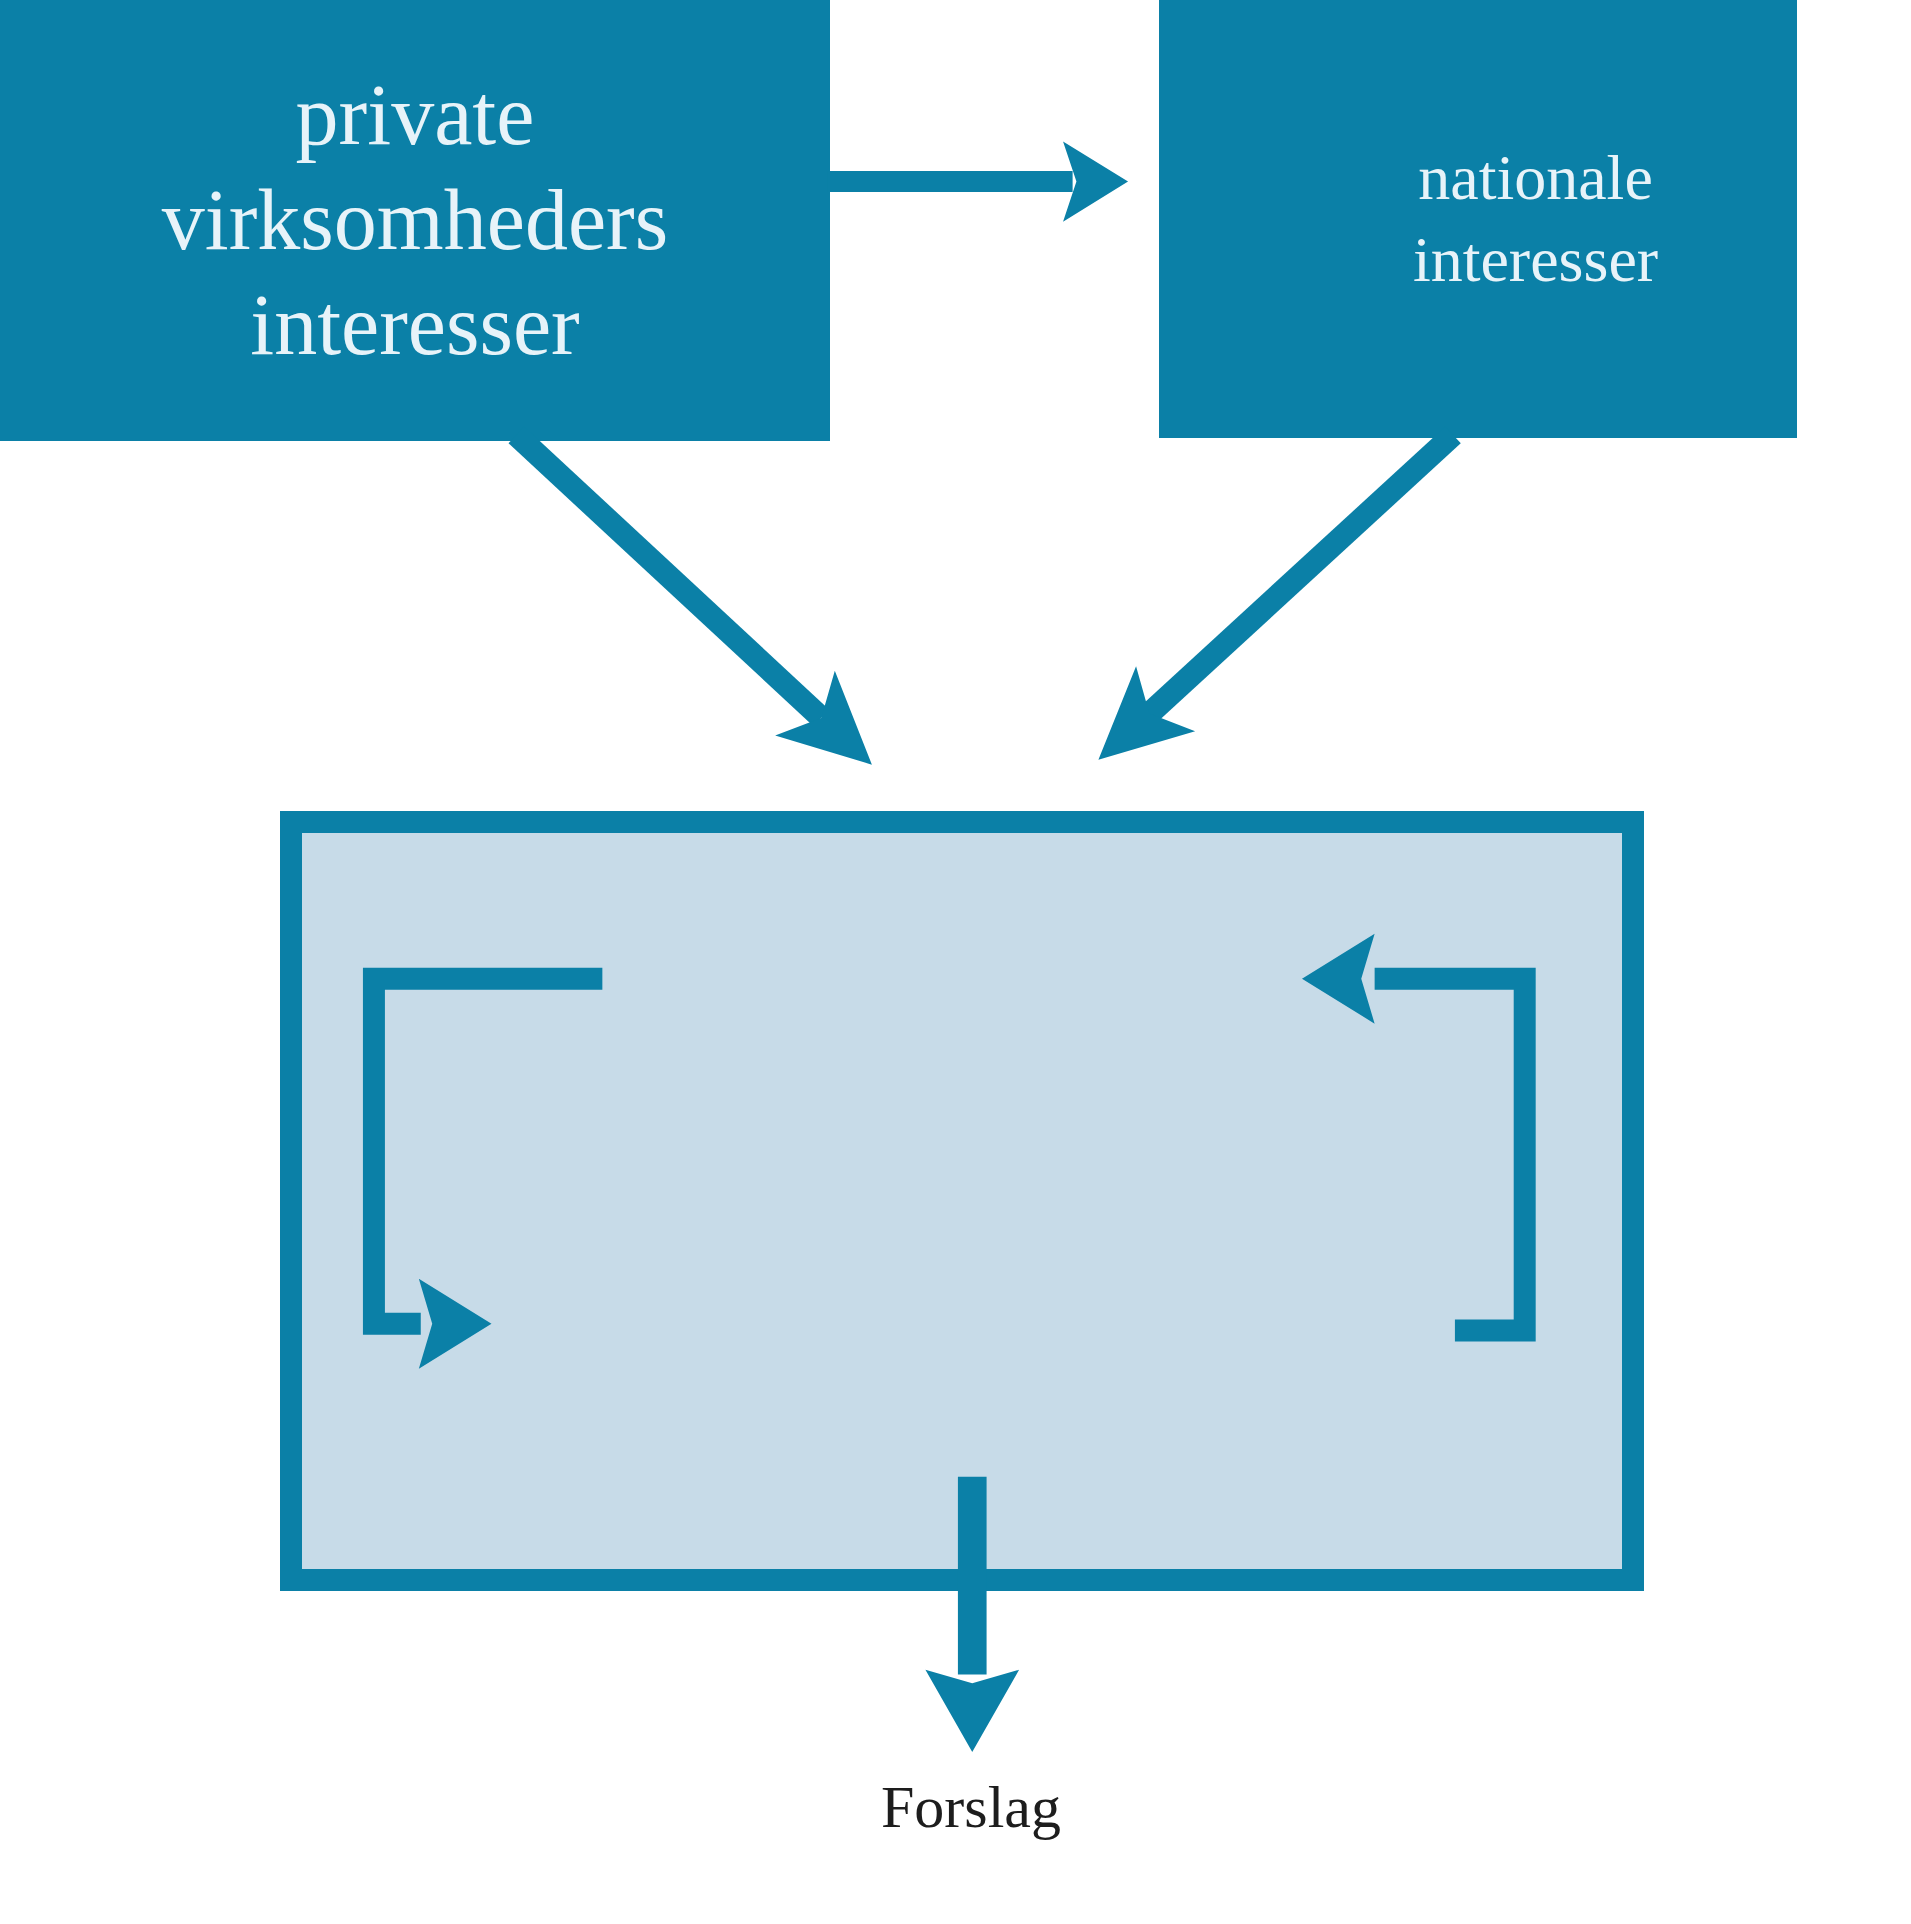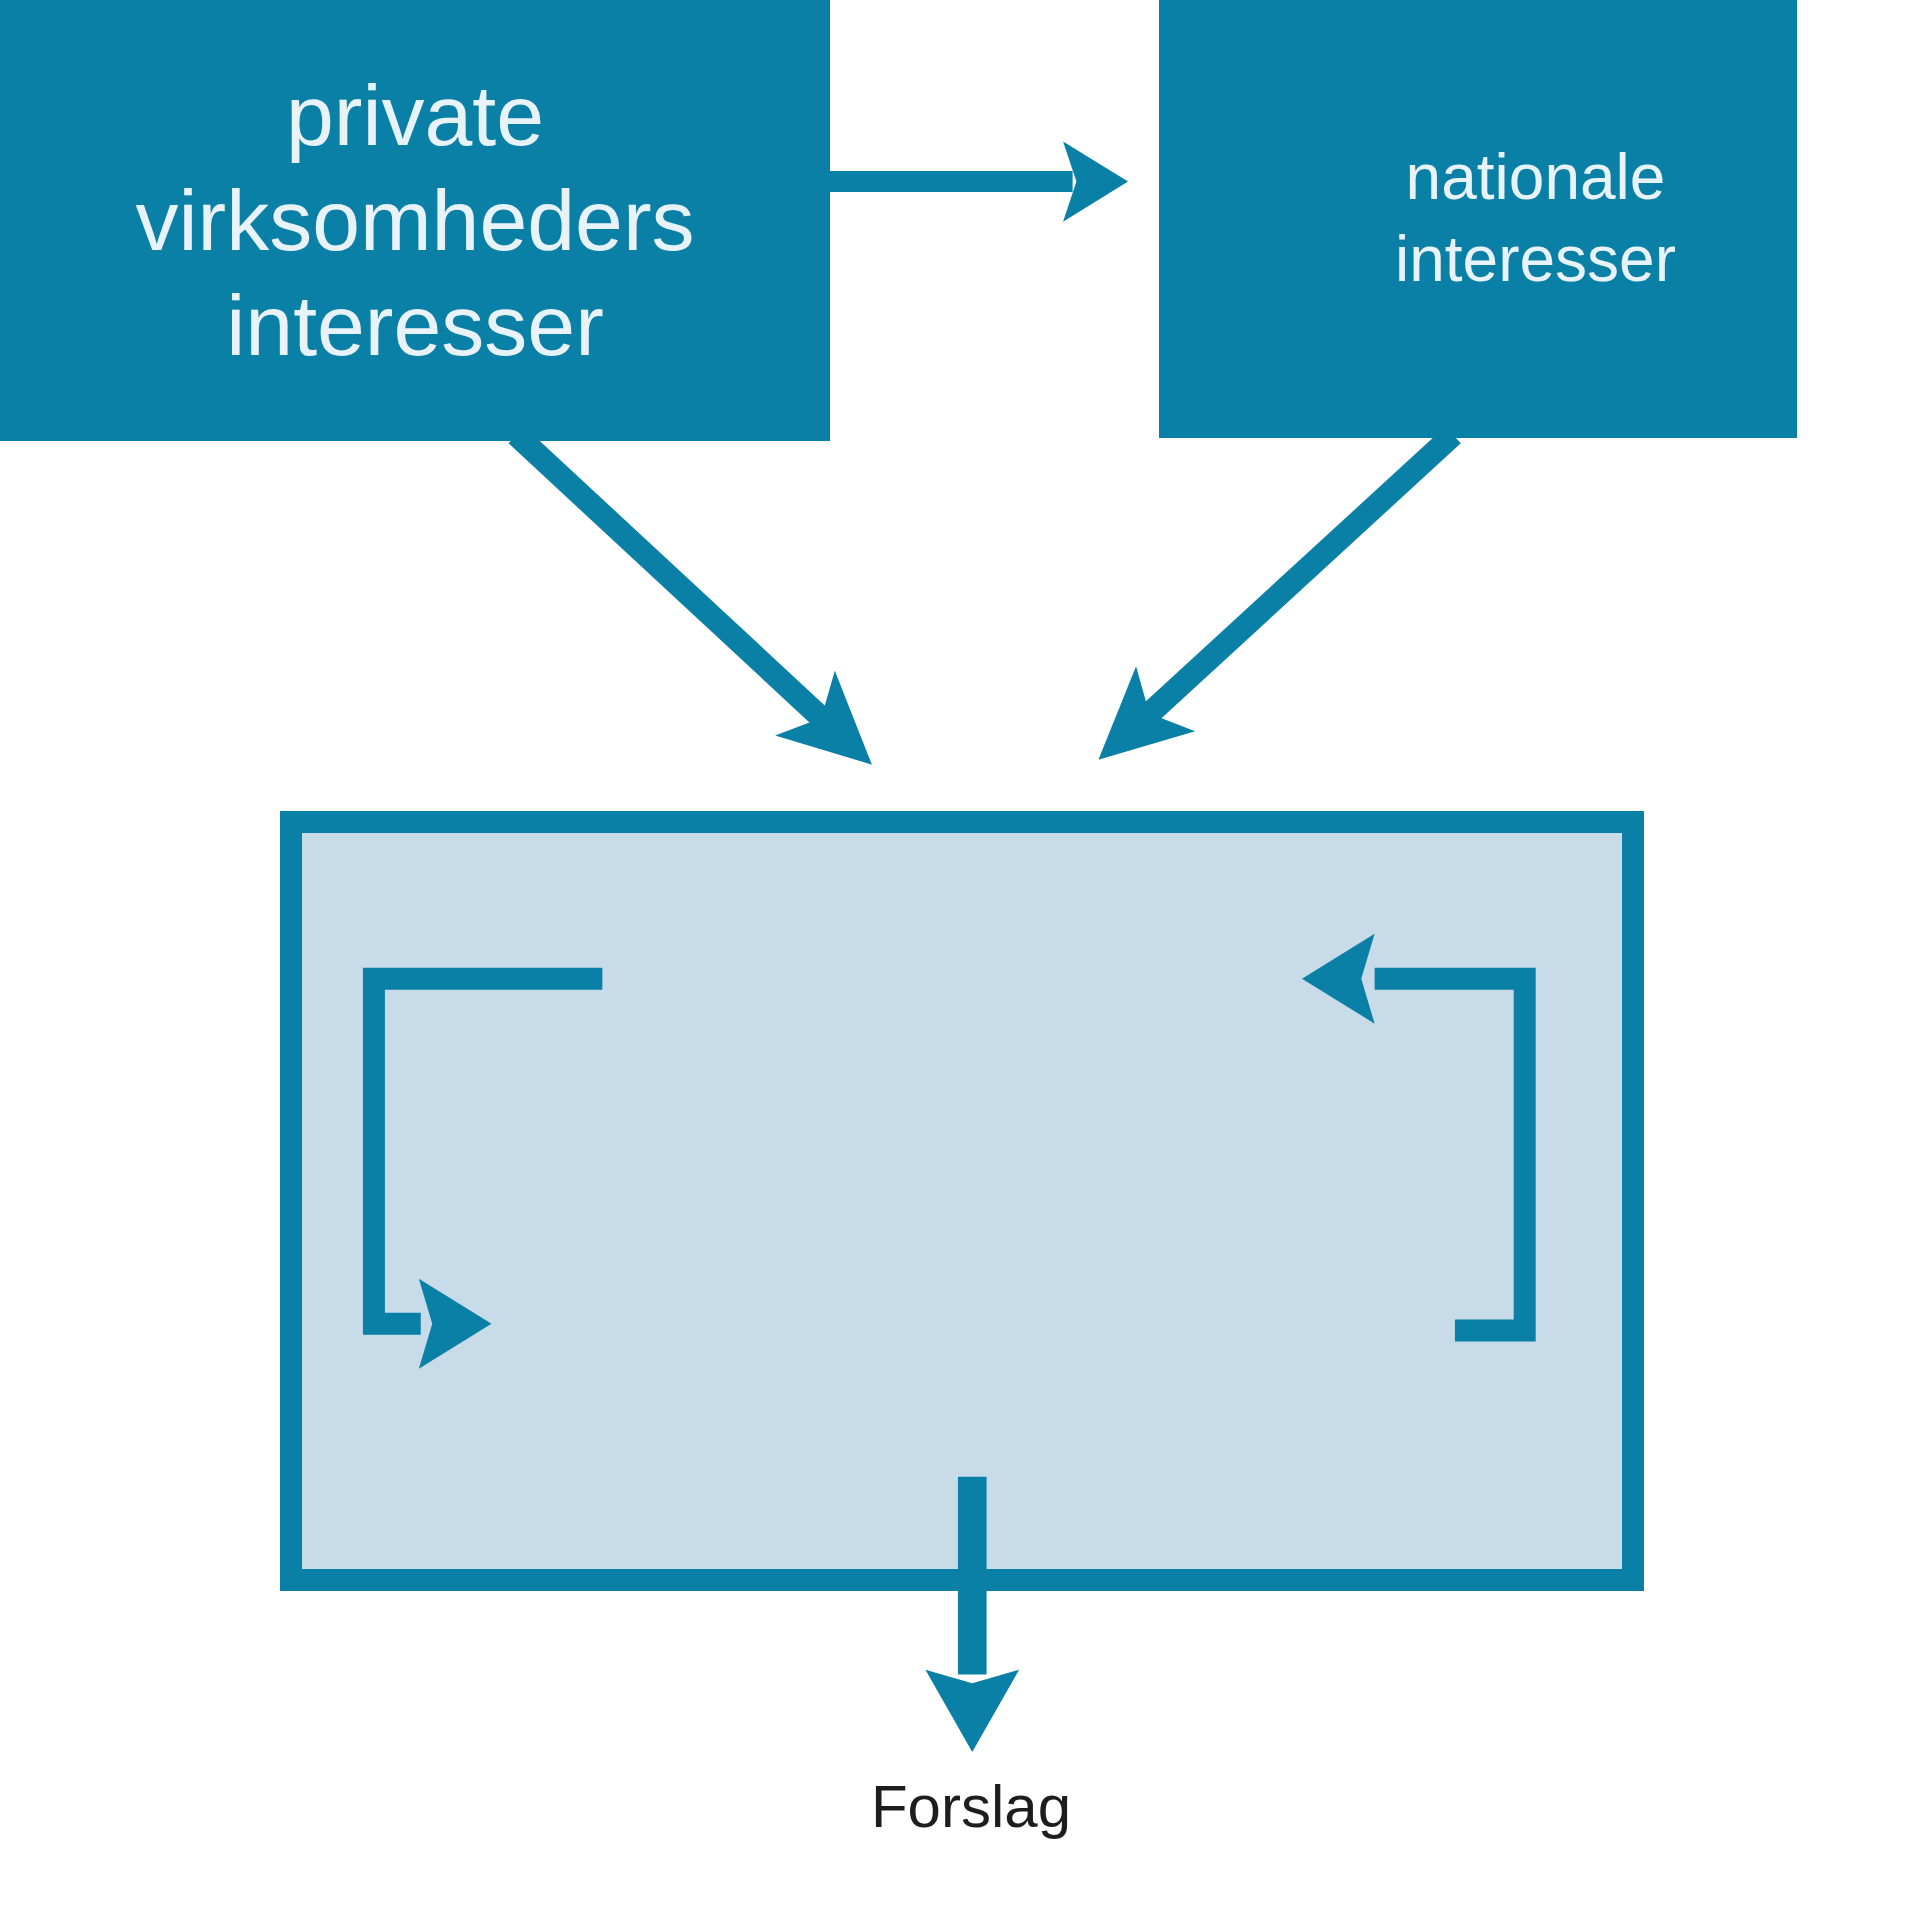--- a/index.html
+++ b/index.html
@@ -6,21 +6,21 @@
     margin: 0;
     padding: 0;
     background: #ffffff;
   }
   .canvas {
     position: relative;
     width: 1797px;
     height: 1924px;
     background: #ffffff;
     overflow: hidden;
-    font-family: Liberation Sans, sans-serif;
+    font-family: Liberation Serif, serif;
   }
   .node {
     position: absolute;
     display: flex;
     flex-direction: column;
     align-items: center;
     justify-content: center;
     text-align: center;
     box-sizing: border-box;
   }

